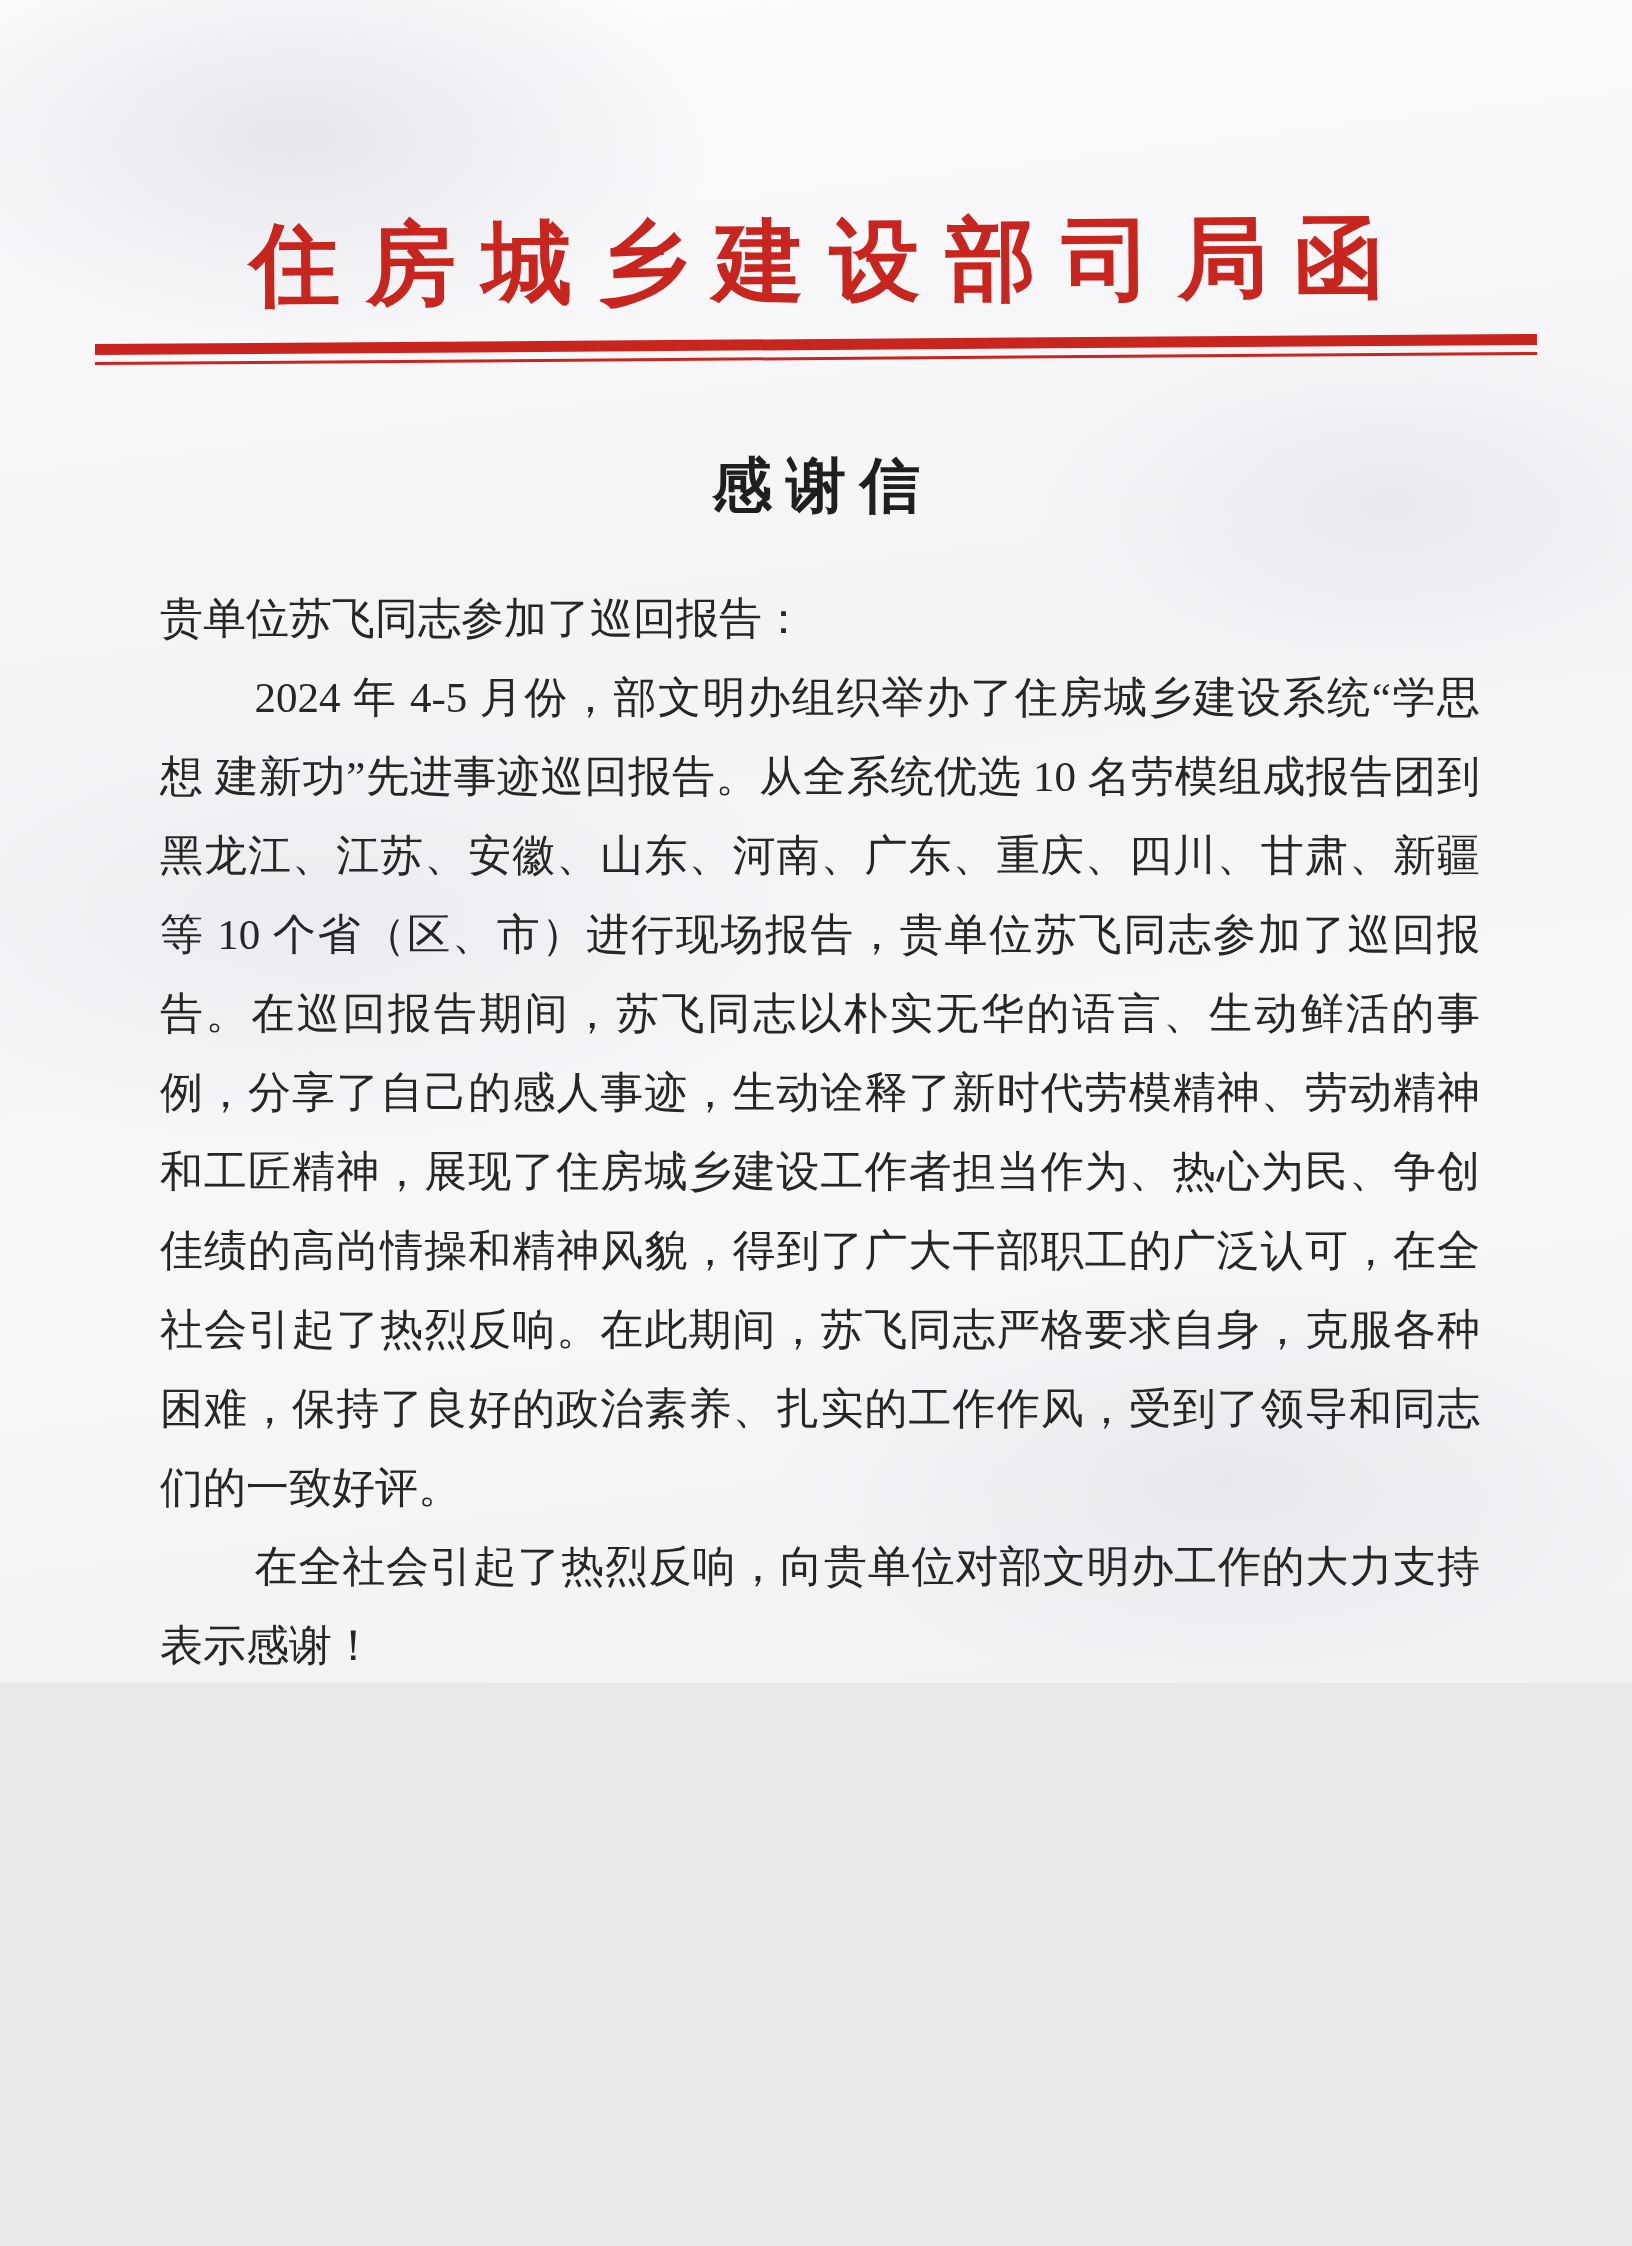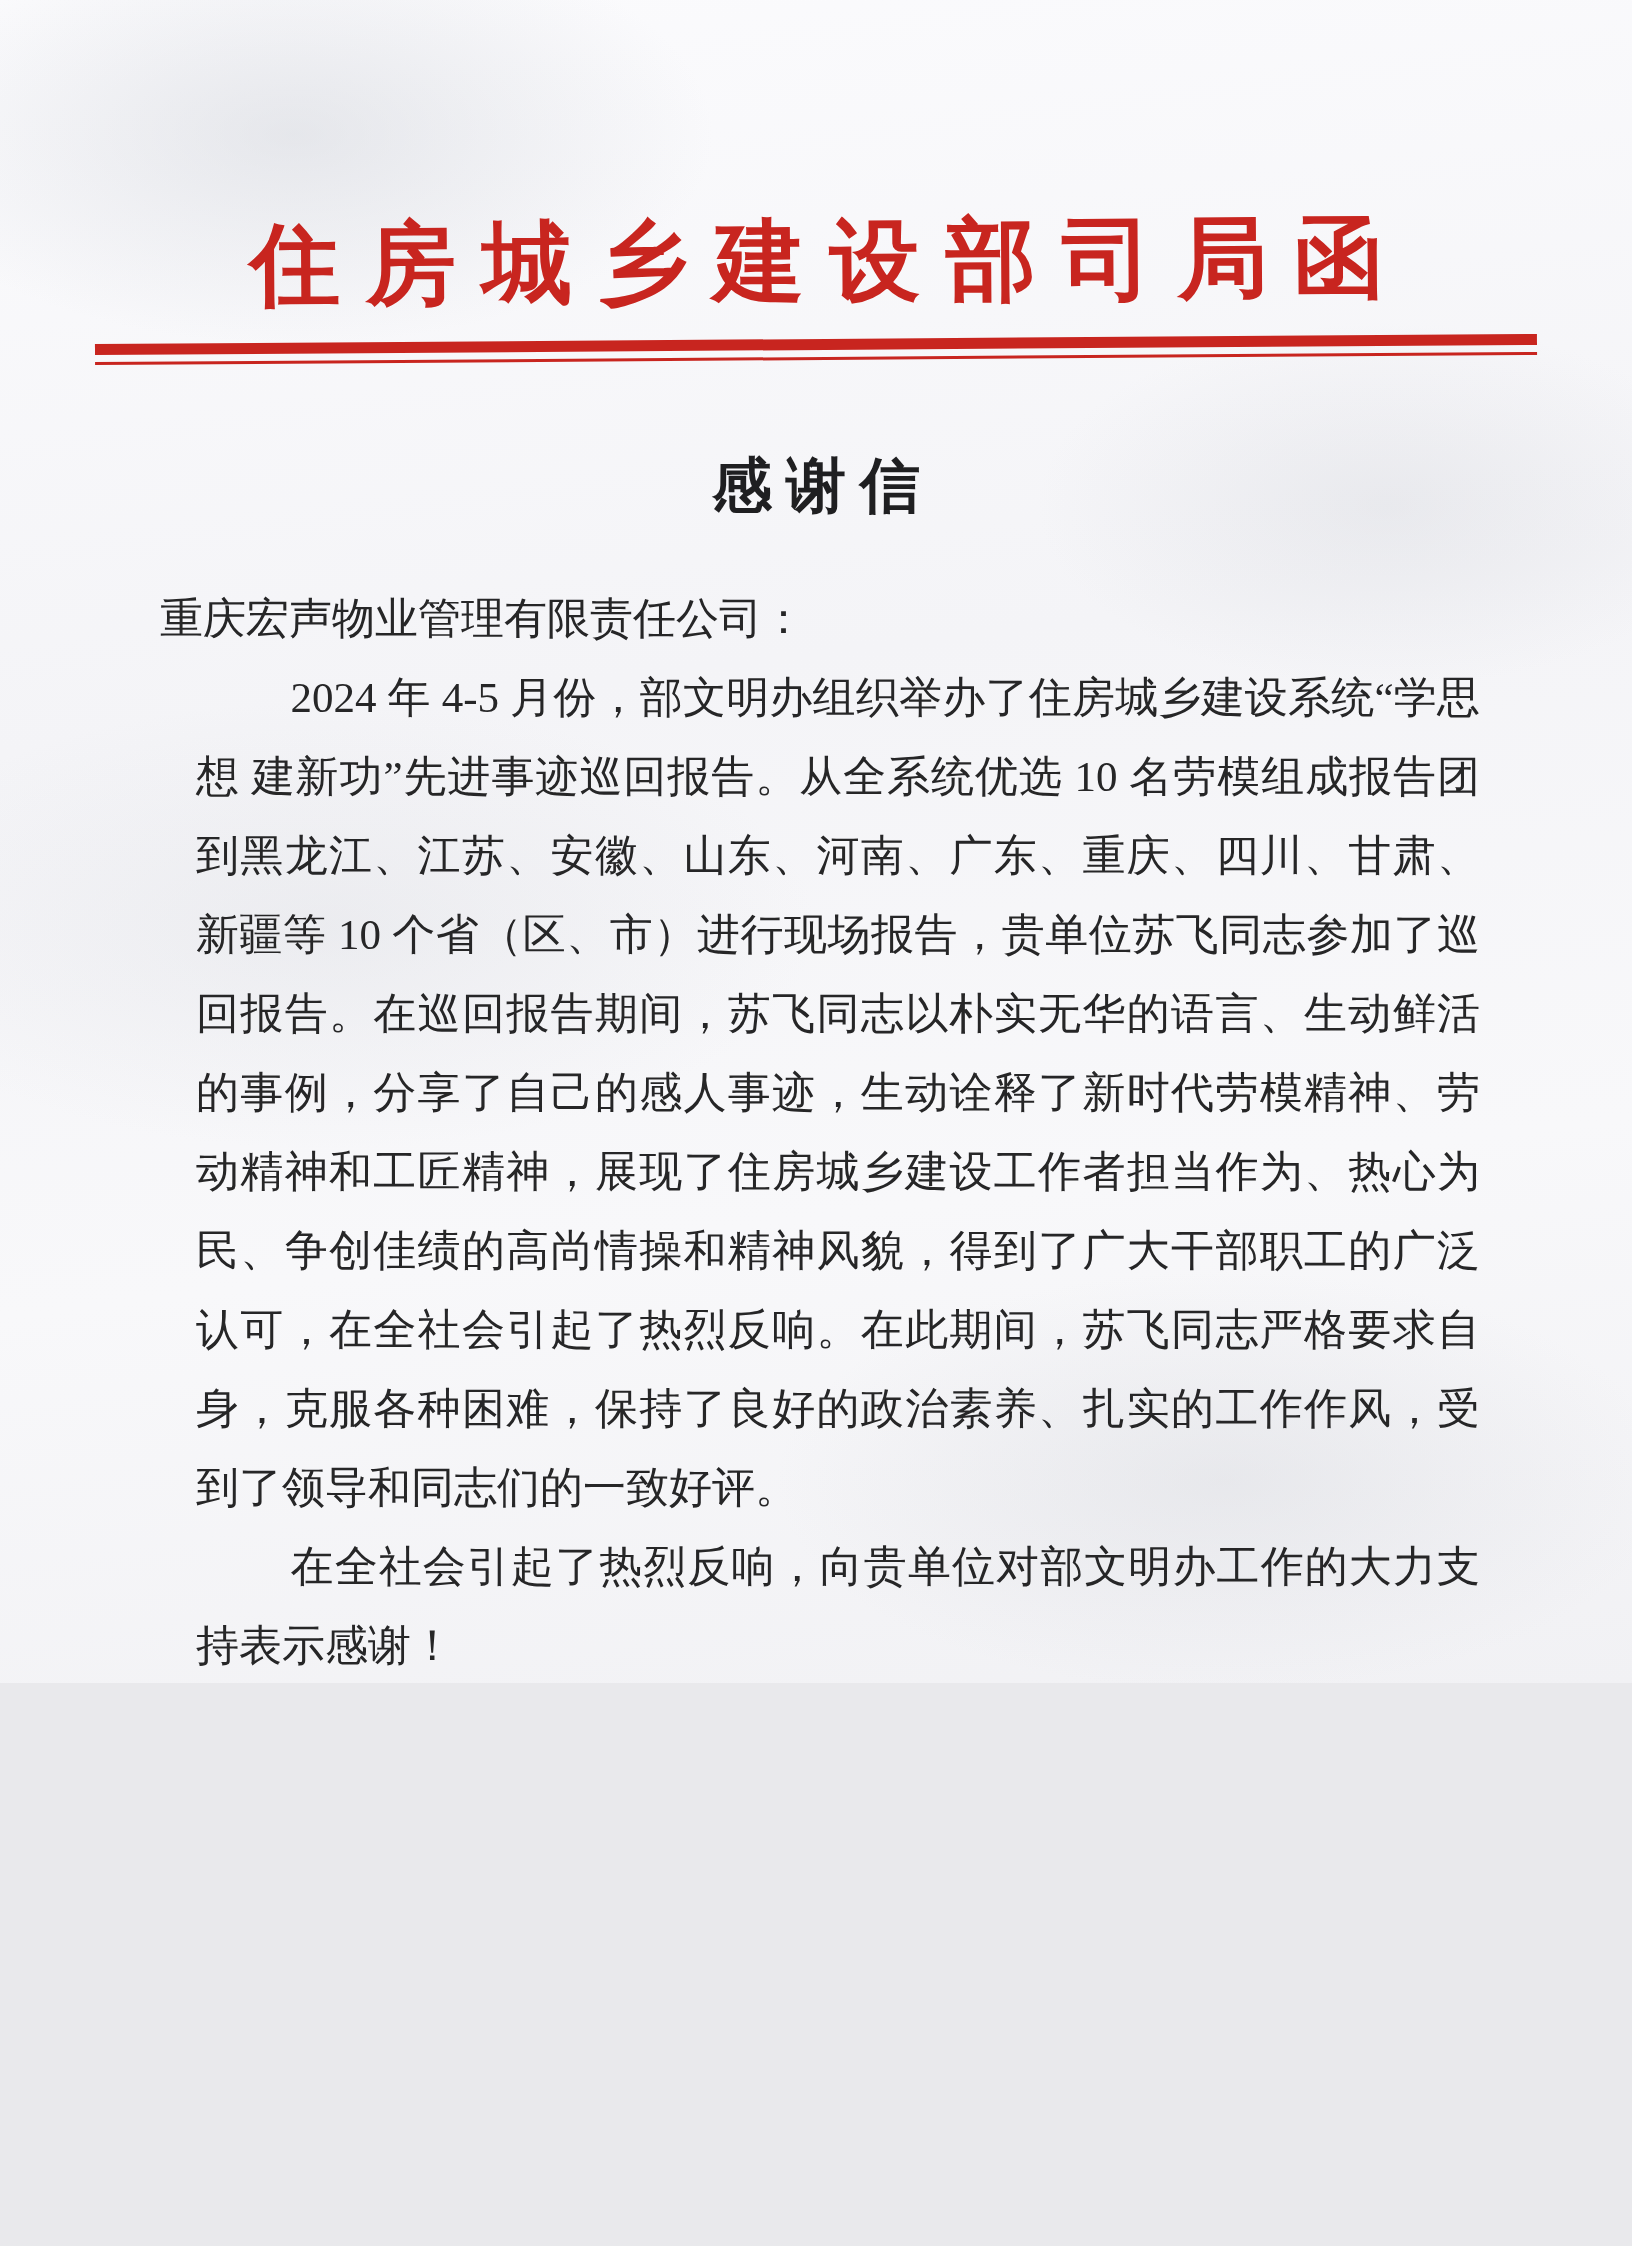--- a/index.html
+++ b/index.html
@@ -51,21 +51,21 @@
   }
   
   .body-text{
     margin:52px 152px 0 160px;
     font-size:43px;
     line-height:79px;
     color:#262627;
     text-align:justify;
   }
   .body-text p{margin:0;}
-  .body-text .para{text-indent:2.2em;margin-left:36px;}
+  .body-text .para{text-indent:2.2em;}
   
   .sign-block{
     position:absolute;
     right:430px;
     top:1886px;
     font-size:43px;
     color:#262627;
     line-height:79px;
   }
   .sign-block .date{font-size:42px;letter-spacing:2px;}
@@ -97,21 +97,21 @@
 
   <h1 class="head-title">住房城乡建设部司局函</h1>
   <div class="head-rules">
     <div class="rule thick"></div>
     <div class="rule thin"></div>
   </div>
 
   <h2 class="letter-title">感谢信</h2>
 
   <div class="body-text">
-    <p class="salutation">重庆宏声物业管理有限责任公司：</p>
+    <p class="salutation">贵单位苏飞同志参加了巡回报告：</p>
     <p class="para">2024 年 4-5 月份，部文明办组织举办了住房城乡建设系统“学思想 建新功”先进事迹巡回报告。从全系统优选 10 名劳模组成报告团到黑龙江、江苏、安徽、山东、河南、广东、重庆、四川、甘肃、新疆等 10 个省（区、市）进行现场报告，贵单位苏飞同志参加了巡回报告。在巡回报告期间，苏飞同志以朴实无华的语言、生动鲜活的事例，分享了自己的感人事迹，生动诠释了新时代劳模精神、劳动精神和工匠精神，展现了住房城乡建设工作者担当作为、热心为民、争创佳绩的高尚情操和精神风貌，得到了广大干部职工的广泛认可，在全社会引起了热烈反响。在此期间，苏飞同志严格要求自身，克服各种困难，保持了良好的政治素养、扎实的工作作风，受到了领导和同志们的一致好评。</p>
     <p class="para">在全社会引起了热烈反响，向贵单位对部文明办工作的大力支持表示感谢！</p>
   </div>
 
   <div class="sign-block">
     <div class="signer">住房城乡建设部文明办</div>
   </div>
 
   <svg class="stamp" viewBox="0 0 440 440">
     <defs>

